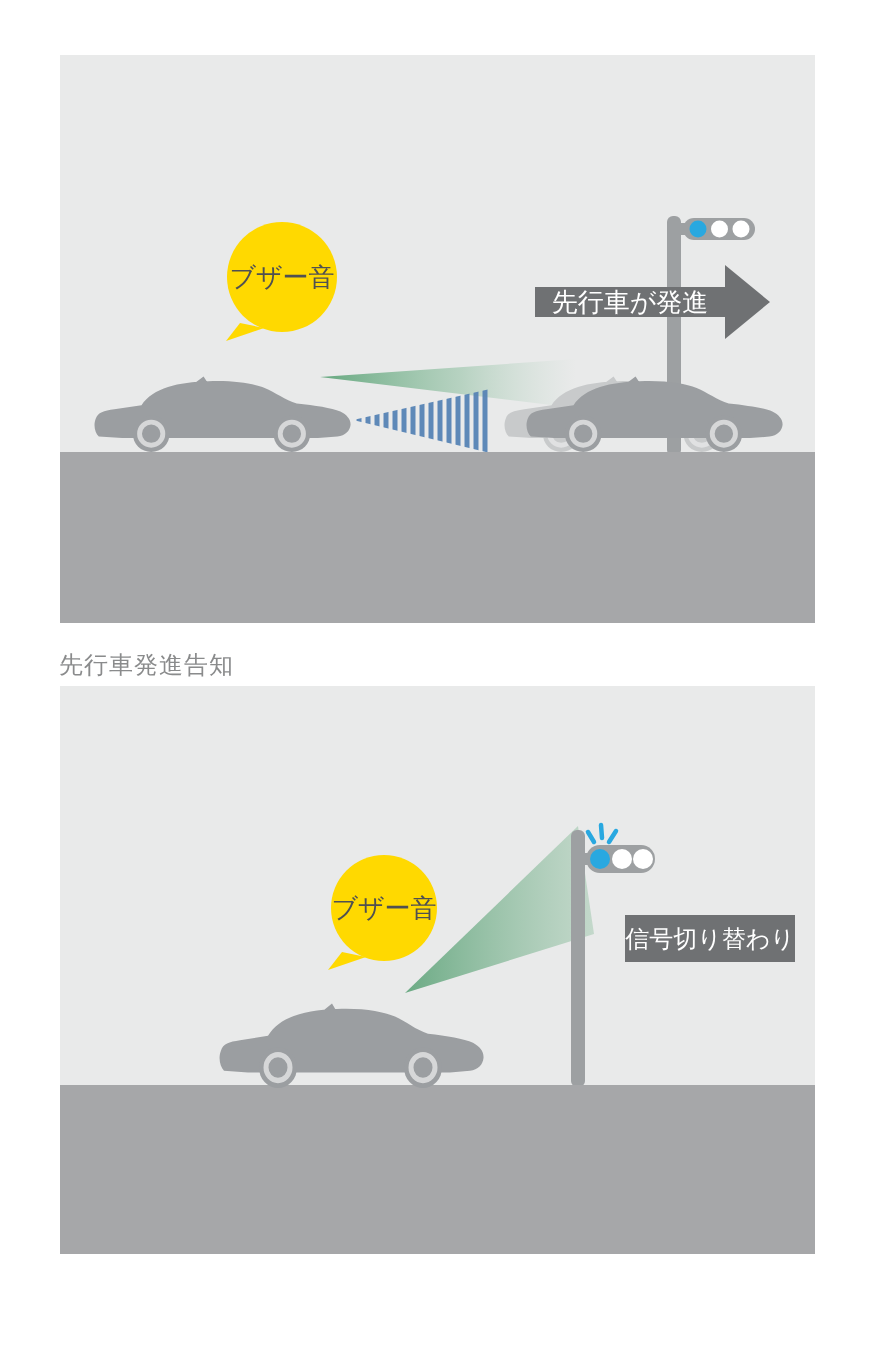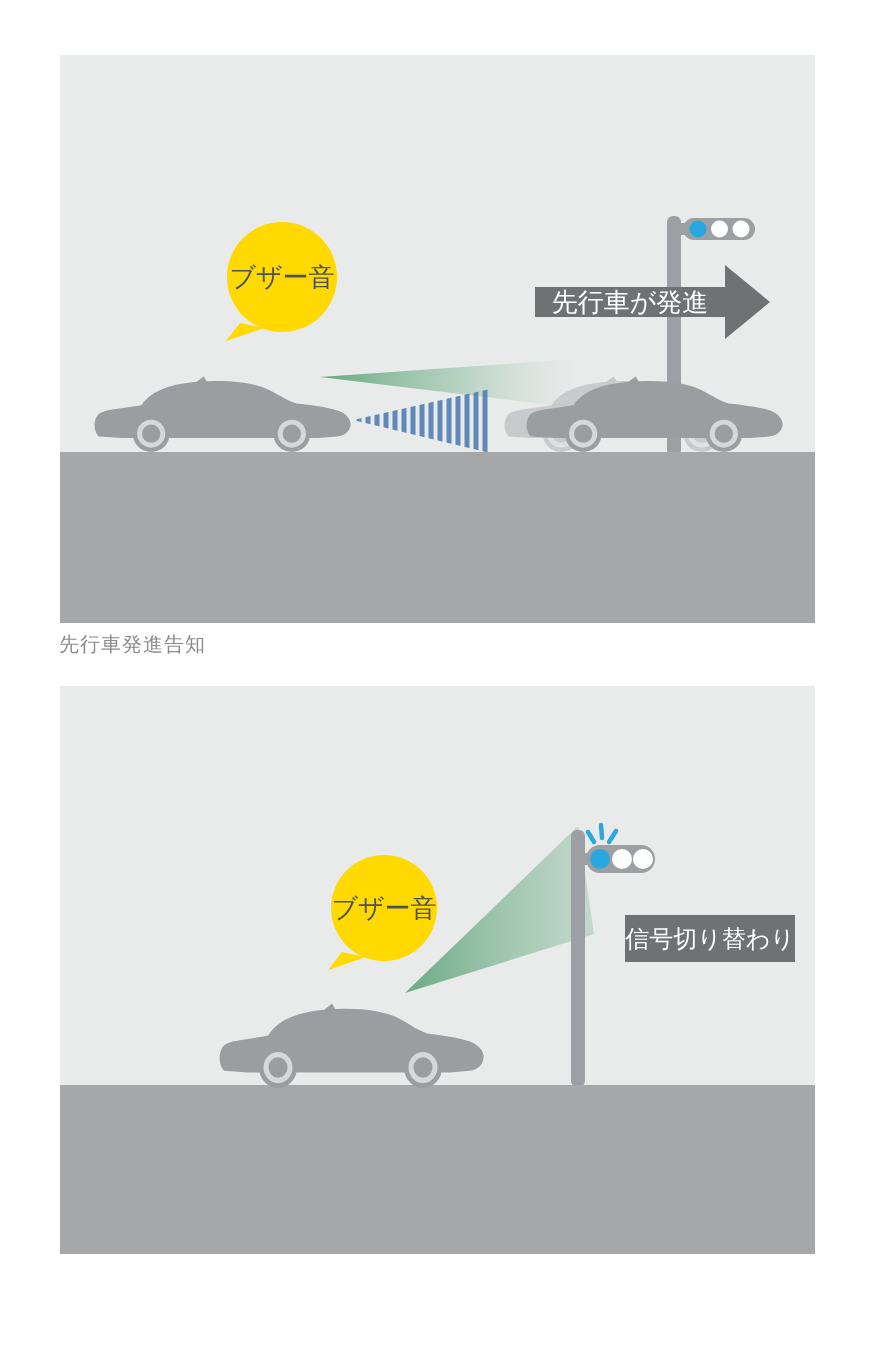--- a/index.html
+++ b/index.html
@@ -6,22 +6,23 @@
   .page{
     position:relative;width:875px;height:1352px;background:#ffffff;overflow:hidden;
     font-family:"Liberation Sans", sans-serif;
     padding-left:26px;
   }
   .panel{
     position:absolute;left:60px;width:755px;height:568px;margin:0;
   }
   .panel svg{display:block;width:100%;height:100%;}
   .caption{
-    position:absolute;left:59px;font-size:20px;line-height:30px;color:#8a8b8c;
+    position:absolute;left:59px;font-size:24px;line-height:30px;color:#8a8b8c;
     letter-spacing:1px;
+    margin-top:21px;
   }
   text{font-family:"Liberation Sans", sans-serif;}
 </style>
 </head>
 <body>
 
 <div class="page">
 
   <figure class="panel" style="top:55px">
     <svg viewBox="0 0 755 568">

